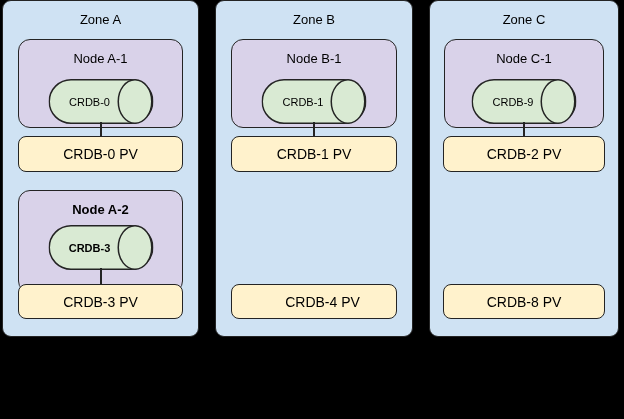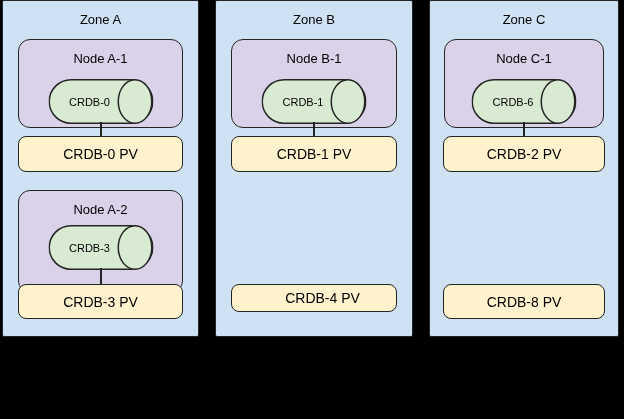--- a/index.html
+++ b/index.html
@@ -7,21 +7,21 @@
     width: 624px; height: 419px;
     background: var(--background, #000);
     position: relative; overflow: hidden;
     font-family: "Liberation Sans", sans-serif;
     color: var(--text, #000);
   }
   .zone {
     position: absolute; top: 0; height: 337px;
     background: var(--zone_fill);
     border: 1.5px solid var(--stroke);
-    border-radius: 2px;
+    border-radius: 9px;
     box-sizing: border-box;
   }
   .zone-title {
     position: absolute; top: 11px; left: 0; right: 0;
     text-align: center; font-size: 13px;
   }
   .node {
     position: absolute; left: 15px; right: 15px;
     background: var(--node_fill);
     border: 1.5px solid var(--stroke);
@@ -74,21 +74,21 @@
       <span class="cyl-label">CRDB-0</span>
     </div>
   </div>
 
   <div class="connector" style="top:121px; height:15px;"></div>
 
   <div class="pv" style="top:135px;">
     <span>CRDB-0 PV</span>
   </div>
 
-  <div class="node" style="top:189px; height:103px;">
+  <div class="node" style="top:189px; height:103px;font-weight:bold;">
     <div class="node-title">Node A-2</div>
     <div class="cylinder" style="top:34px;">
       <svg width="105" height="45" viewBox="0 0 105 45">
         <rect class="cyl-shape" x="0.75" y="0.75" width="103.5" height="43.5" rx="21.75" ry="21.75"></rect>
         <ellipse class="cyl-shape" cx="86.5" cy="22.5" rx="16.75" ry="21.75"></ellipse>
       </svg>
       <span class="cyl-label">CRDB-3</span>
     </div>
   </div>
 
@@ -113,36 +113,36 @@
     </div>
   </div>
 
   <div class="connector" style="top:121px; height:15px;"></div>
 
   <div class="pv" style="top:135px;">
     <span>CRDB-1 PV</span>
   </div>
 
 
-  <div class="pv" style="top:283px; height:28px;padding-left:17px;">
+  <div class="pv" style="top:283px; height:35px;padding-left:17px;">
     <span>CRDB-4 PV</span>
   </div>
 </div>
 
 <div class="zone zone-c" style="left:429px; width:190px;">
   <div class="zone-title">Zone C</div>
 
   <div class="node" style="top:38px; height:89px;">
     <div class="node-title">Node C-1</div>
     <div class="cylinder" style="top:39px;">
       <svg width="105" height="45" viewBox="0 0 105 45">
         <rect class="cyl-shape" x="0.75" y="0.75" width="103.5" height="43.5" rx="21.75" ry="21.75"></rect>
         <ellipse class="cyl-shape" cx="86.5" cy="22.5" rx="16.75" ry="21.75"></ellipse>
       </svg>
-      <span class="cyl-label">CRDB-6</span>
+      <span class="cyl-label">CRDB-9</span>
     </div>
   </div>
 
   <div class="connector" style="top:121px; height:15px;"></div>
 
   <div class="pv" style="top:135px;">
     <span>CRDB-2 PV</span>
   </div>
 
   <div class="pv" style="top:283px; height:35px;">

